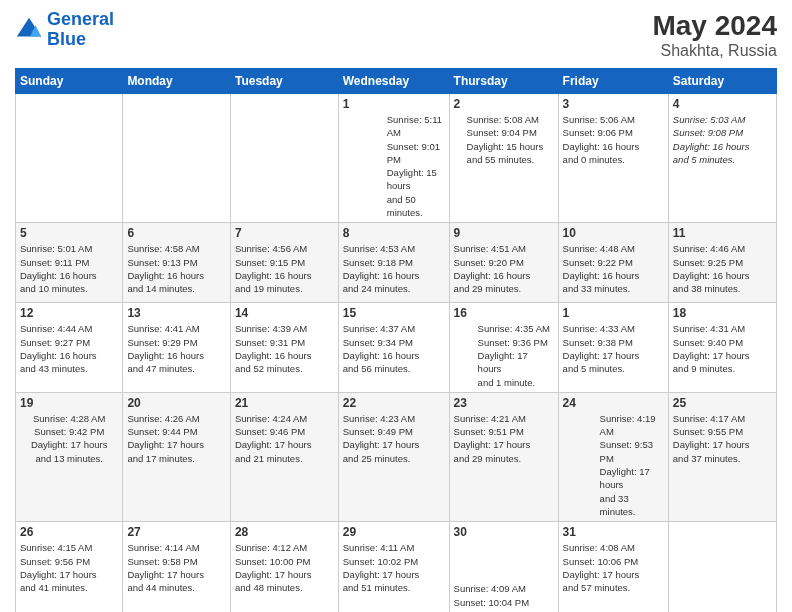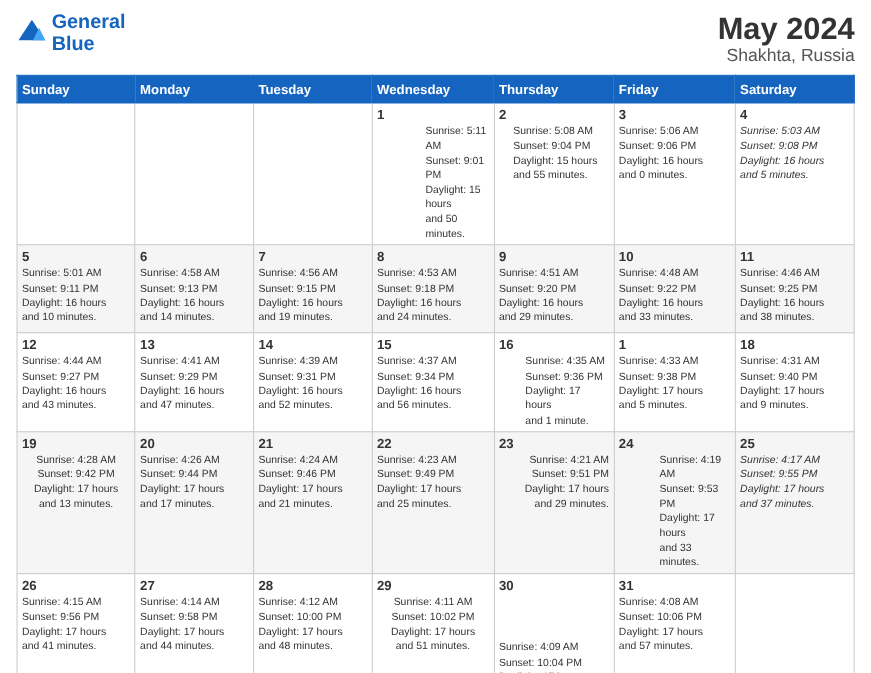--- a/index.html
+++ b/index.html
@@ -284,35 +284,35 @@
           </td>
           <td>
             <div class="day-num">22</div>
             <div class="day-info" style="white-space: pre-line;">Sunrise: 4:23 AM
 Sunset: 9:49 PM
 Daylight: 17 hours
 and 25 minutes.</div>
           </td>
           <td>
             <div class="day-num">23</div>
-            <div class="day-info" style="white-space: pre-line; text-align: right;">Sunrise: 4:21 AM
+            <div class="day-info" style="white-space: pre-line;">Sunrise: 4:21 AM
 Sunset: 9:51 PM
 Daylight: 17 hours
 and 29 minutes.</div>
           </td>
           <td>
             <div class="day-num">24</div>
             <div class="day-info" style="white-space: pre-line; margin-left: 37px;">Sunrise: 4:19 AM
 Sunset: 9:53 PM
 Daylight: 17 hours
 and 33 minutes.</div>
           </td>
           <td>
             <div class="day-num">25</div>
-            <div class="day-info" style="white-space: pre-line; font-style: italic;">Sunrise: 4:17 AM
+            <div class="day-info" style="white-space: pre-line;">Sunrise: 4:17 AM
 Sunset: 9:55 PM
 Daylight: 17 hours
 and 37 minutes.</div>
           </td>
         </tr>
         <tr>
           <td>
             <div class="day-num">26</div>
             <div class="day-info" style="white-space: pre-line;">Sunrise: 4:15 AM
 Sunset: 9:56 PM
@@ -328,21 +328,21 @@
           </td>
           <td>
             <div class="day-num">28</div>
             <div class="day-info" style="white-space: pre-line;">Sunrise: 4:12 AM
 Sunset: 10:00 PM
 Daylight: 17 hours
 and 48 minutes.</div>
           </td>
           <td>
             <div class="day-num">29</div>
-            <div class="day-info" style="white-space: pre-line; text-align: center;">Sunrise: 4:11 AM
+            <div class="day-info" style="white-space: pre-line;">Sunrise: 4:11 AM
 Sunset: 10:02 PM
 Daylight: 17 hours
 and 51 minutes.</div>
           </td>
           <td>
             <div class="day-num">30</div>
             <div class="day-info" style="white-space: pre-line; margin-top: 43px;">Sunrise: 4:09 AM
 Sunset: 10:04 PM
 Daylight: 17 hours
 and 54 minutes.</div>

